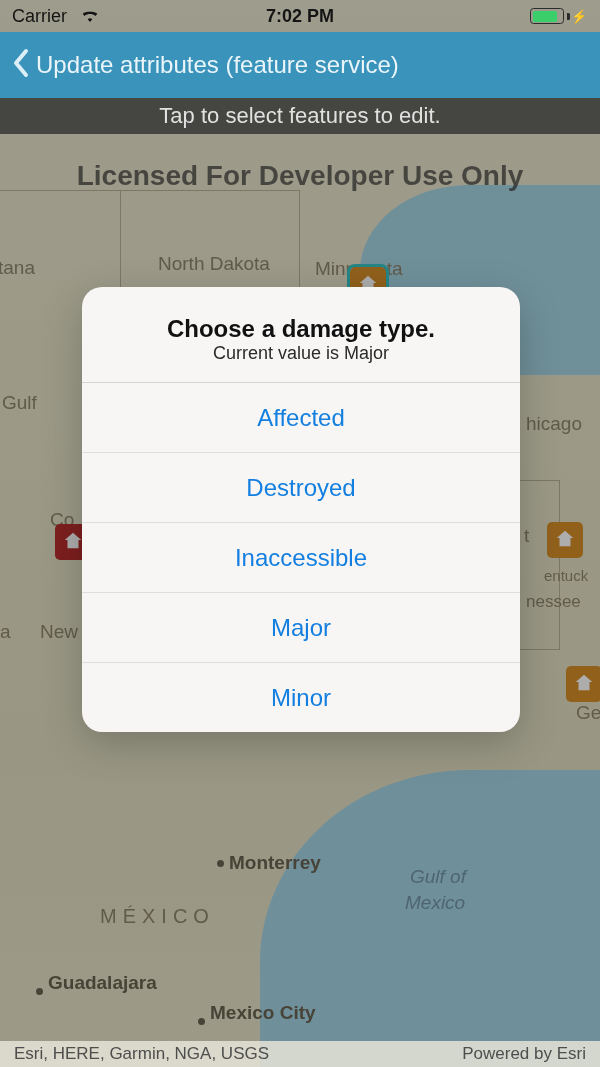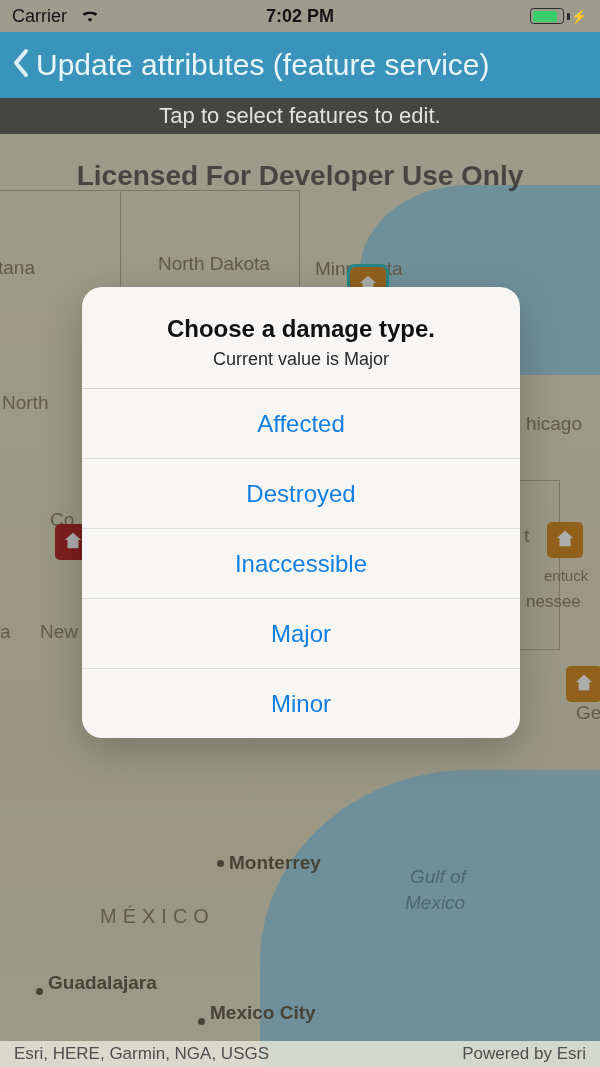--- a/index.html
+++ b/index.html
@@ -37,50 +37,50 @@
 .wifi { display: inline-block; margin-left: 8px; }
 .battery { display: inline-flex; align-items: center; }
 .battery .shell { width: 34px; height: 16px; border: 1.8px solid #2b2b2b; border-radius: 3.5px; position: relative; margin-right: 3px; }
 .battery .cap { width: 2.5px; height: 7px; background: #2b2b2b; border-radius: 0 1.5px 1.5px 0; }
 .battery .fill { position: absolute; top: 1.5px; left: 1.5px; bottom: 1.5px; width: 24px; background: #3bcf6b; border-radius: 1.5px; }
 .bolt { font-size: 13px; color: #141414; margin-left: 2px; }
 
 
 .navbar { position: absolute; top: 32px; left: 0; right: 0; height: 66px; background: #3a93bb; display: flex; align-items: center; padding: 0 12px; z-index: 5; }
 .navbar .back { color: #dceef6; font-size: 34px; margin-right: 6px; line-height: 1; }
-.navbar .title { color: #eaf5fa; font-size: 30px; font-weight: 500; }
+.navbar .title { color: #eaf5fa; font-size: 24px; font-weight: 500; }
 .banner { position: absolute; top: 98px; left: 0; right: 0; height: 36px; background: rgba(40,40,40,0.75); color: #e1e1e1; display: flex; align-items: center; justify-content: center; font-size: 22px; z-index: 6; }
 
 .dev-license { position: absolute; top: 160px; left: 0; right: 0; text-align: center; color: rgba(30,30,30,0.68); font-weight: 800; font-size: 28px; z-index: 4; }
 
 
 .credits { position: absolute; bottom: 0; left: 0; right: 0; height: 26px; background: rgba(230,228,215,0.85); display: flex; justify-content: space-between; align-items: center; padding: 0 14px; color: #4e4e4e; font-size: 17px; z-index: 6; }
 
 
 .alert { position: absolute; left: 82px; right: 80px; top: 287px; background: #f7f6f5; border-radius: 20px; overflow: hidden; z-index: 10; box-shadow: 0 12px 40px rgba(0,0,0,0.22); }
 .alert .header { padding: 28px 24px 18px; text-align: center; }
 .alert .header .h1 { font-size: 24px; font-weight: 700; color: #111; }
-.alert .header .sub { font-size: 18px; color: #2b2b2b; margin-top: 6px; }
+.alert .header .sub { font-size: 18px; color: #2b2b2b; }
 .alert .opt { border-top: 1px solid rgba(0,0,0,0.10); height: 70px; display: flex; align-items: center; justify-content: center; color: #137fe0; font-size: 24px; }
 .alert .opt.first { border-top: 1px solid rgba(0,0,0,0.14); }
 </style>
 </head>
 <body>
 
 <div class="map">
   <div class="water-lake"></div>
   <div class="water-gulf"></div>
   <div class="land-border lb1"></div>
   <div class="land-border lb2"></div>
   <div class="land-border lb3"></div>
 
   <span class="state" style="top:257px; left:-2px;">tana</span>
   <span class="state" style="top:253px; left:158px;">North Dakota</span>
   <span class="state" style="top:258px; left:315px;">Minnesota</span>
-  <span class="state" style="top:392px; left:2px;">North</span>
+  <span class="state" style="top:392px; left:2px;">Gulf</span>
   <span class="state" style="top:509px; left:50px;">Co</span>
   <span class="state" style="top:413px; left:526px;">hicago</span>
   <span class="state" style="top:525px; left:524px;">t</span>
   <span class="state" style="top:567px; left:544px; font-size:15px;">entuck</span>
   <span class="state" style="top:592px; left:526px; font-size:17px;">nessee</span>
   <span class="state" style="top:621px; left:0px;">a</span>
   <span class="state" style="top:621px; left:40px;">New</span>
   <span class="state" style="top:702px; left:576px;">Ge</span>
 
   <span class="region-label" style="top:905px; left:100px;">MÉXICO</span>

